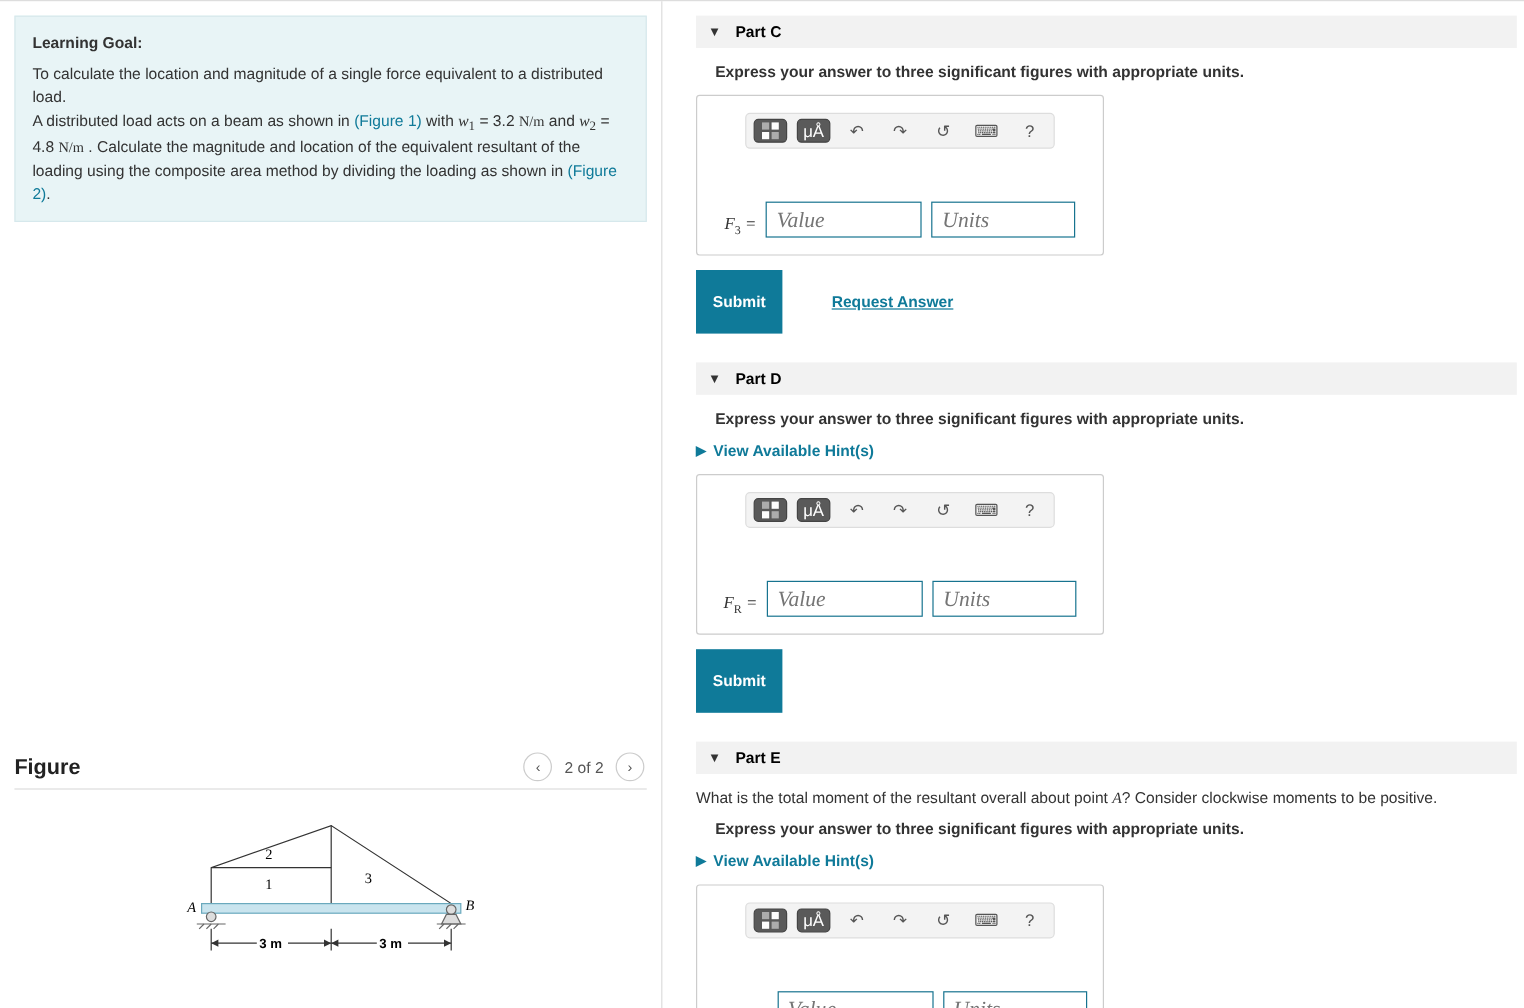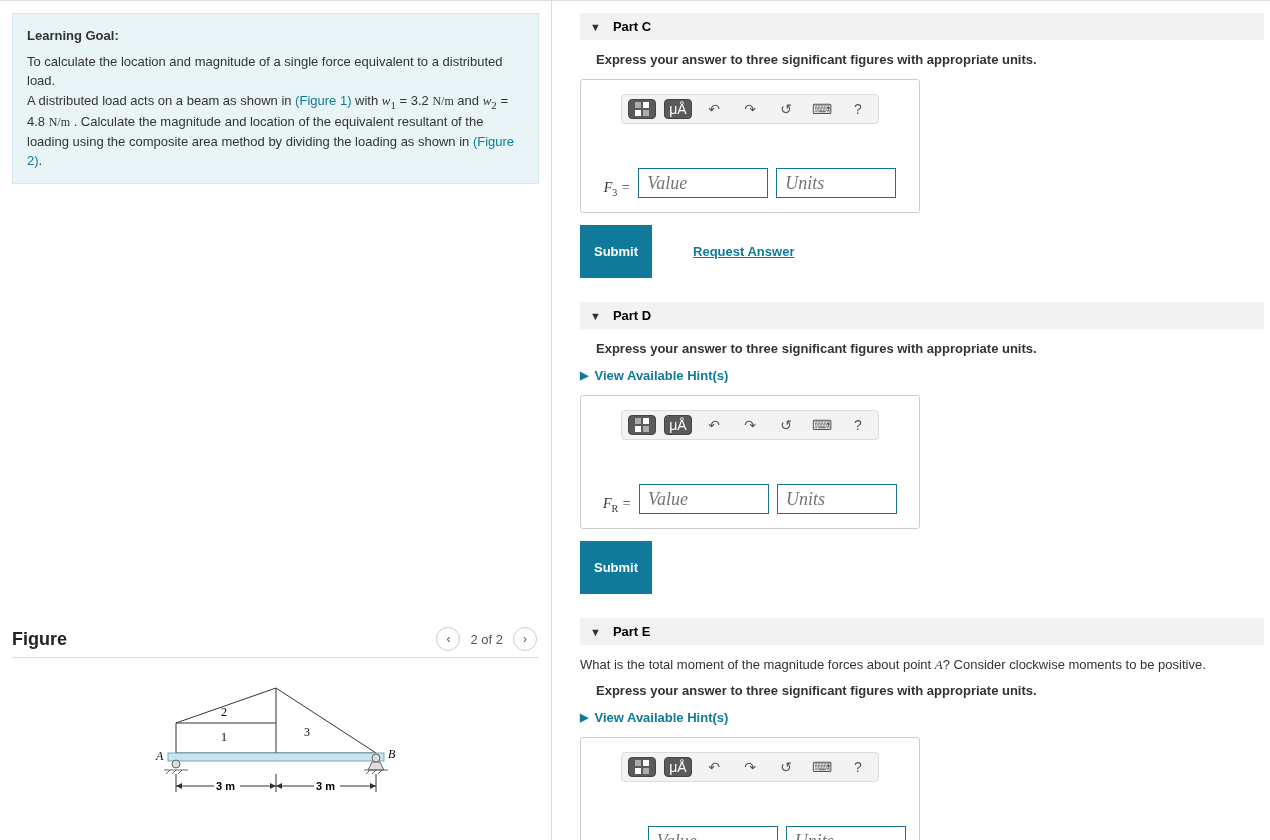--- a/index.html
+++ b/index.html
@@ -281,21 +281,21 @@
         <button class="submit-btn">Submit</button>
       </div>
     </div>
 
     <div class="part-header">
       <span class="tri">▼</span>
       <span class="ptitle">Part E</span>
     </div>
     <div class="part-body">
       <div class="qtext">
-        <span>What is the total moment of the magnitude forces about point </span><span class="serif"><i>A</i></span><span>? Consider clockwise moments to be positive.</span>
+        <span>What is the total moment of the resultant overall about point </span><span class="serif"><i>A</i></span><span>? Consider clockwise moments to be positive.</span>
       </div>
       <div class="instr">Express your answer to three significant figures with appropriate units.</div>
       <div class="hints-link">
         <span class="tri2">▶</span>
         <span>View Available Hint(s)</span>
       </div>
       <div class="answer-box" style="margin-bottom:0;">
         <div class="toolbar-row">
           <span class="tb-btn tb-dark">
               <svg width="16" height="16">

